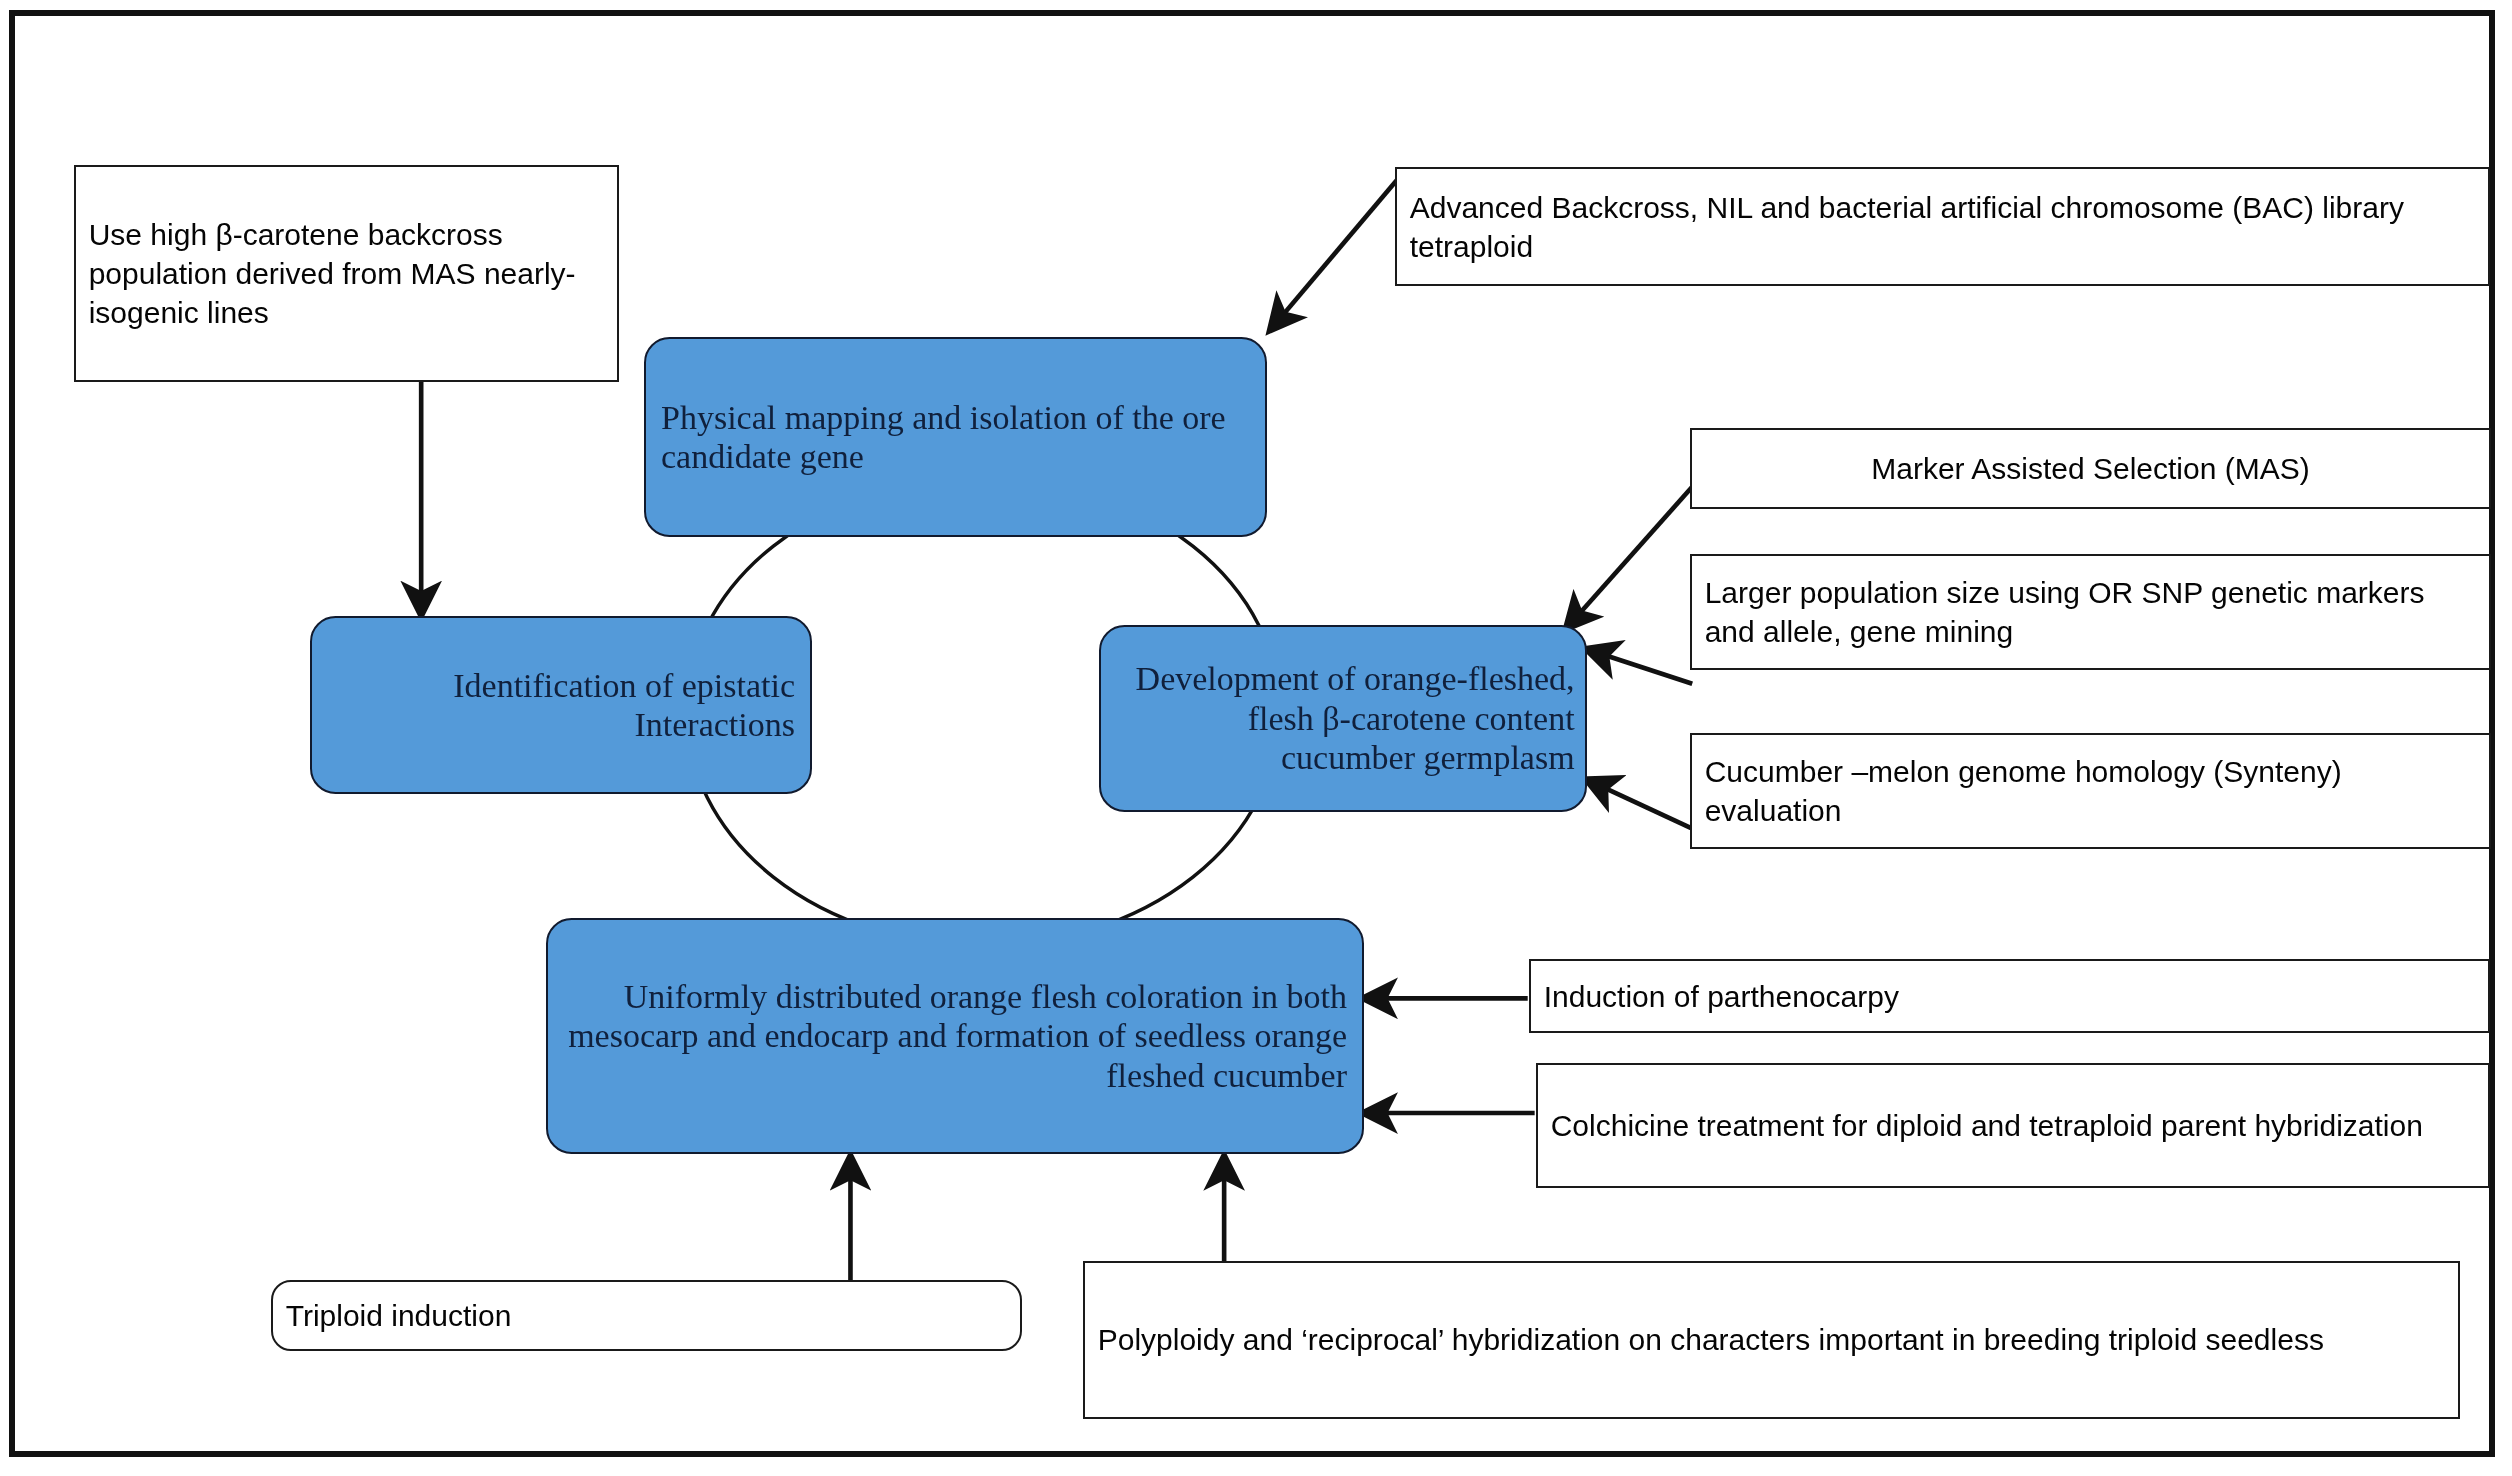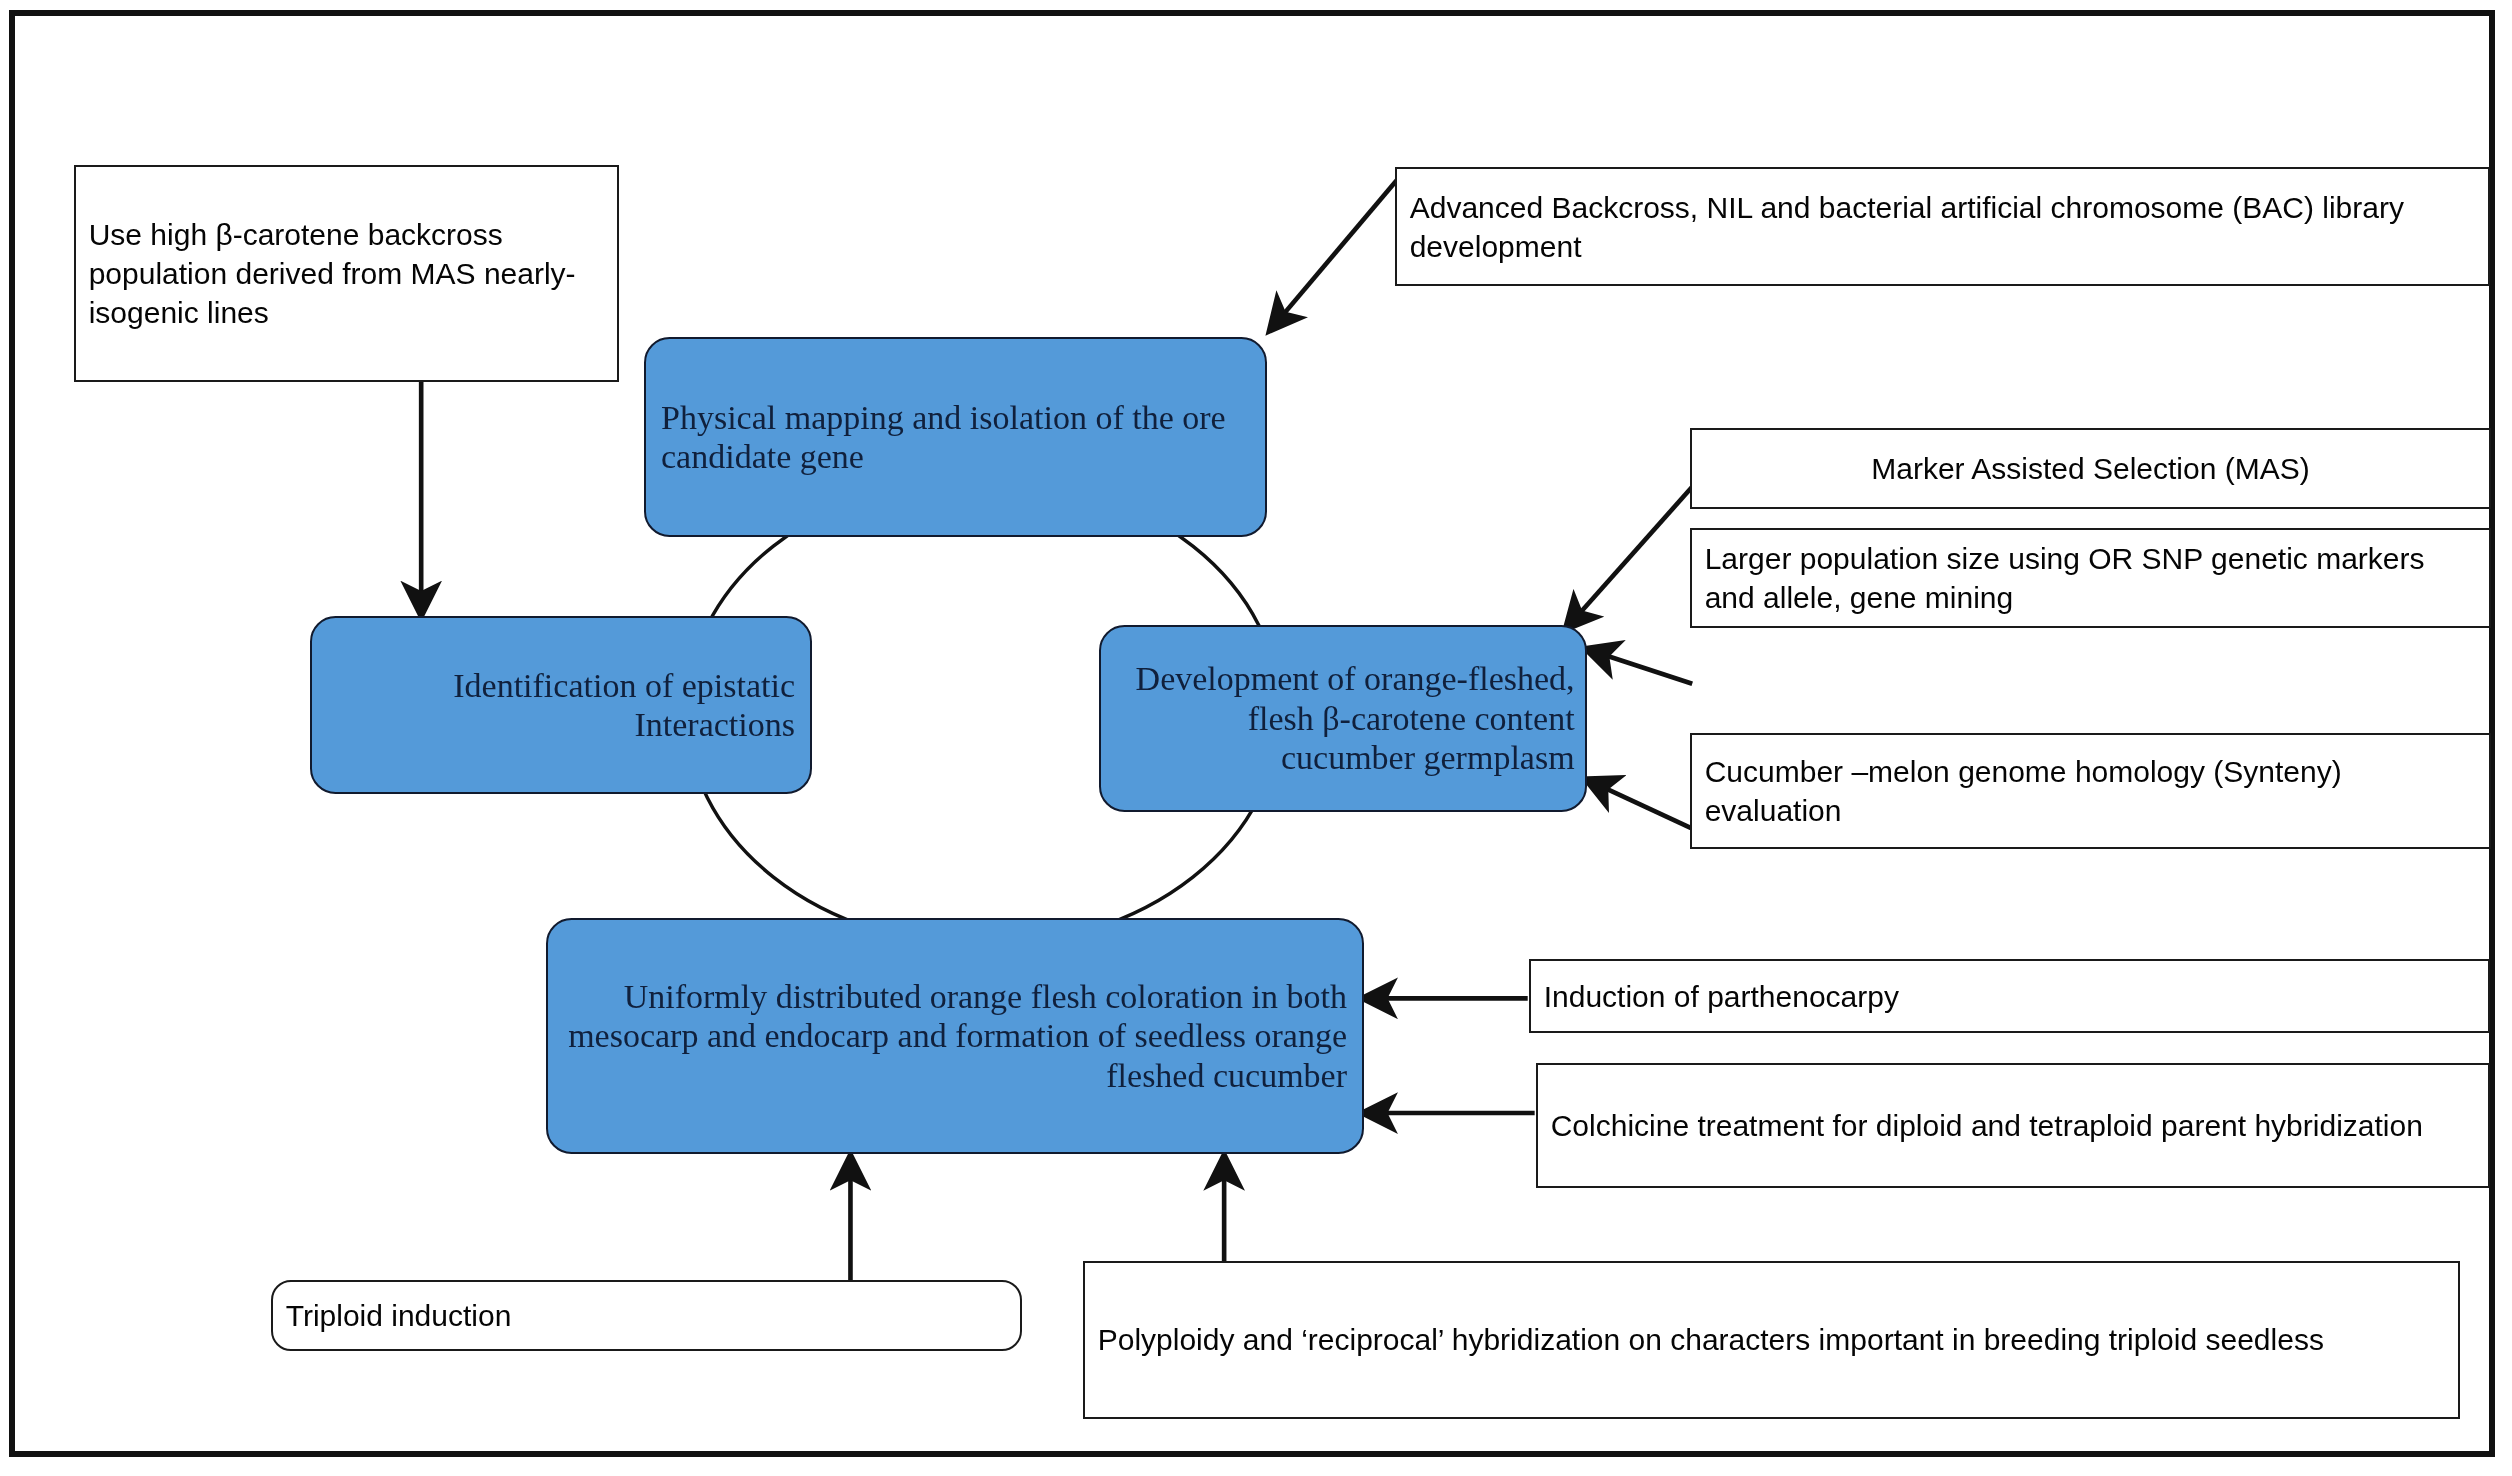--- a/index.html
+++ b/index.html
@@ -87,28 +87,28 @@
     <line x1="1468" y1="2215" x2="1468" y2="1995" stroke="#111111" stroke-width="8" marker-end="url(#ah)"></line>
 
     <line x1="2113" y1="2178" x2="2113" y2="1995" stroke="#111111" stroke-width="8" marker-end="url(#ah)"></line>
   </svg>
 
   <div class="node white-box" style="left:74px; top:165px; width:545px; height:217px;align-items:center;">
     <span class="txt">Use high β-carotene backcross population derived from MAS nearly-isogenic lines</span>
   </div>
 
   <div class="node white-box" style="left:1395px; top:167px; width:1095px; height:119px;">
-    <span class="txt">Advanced  Backcross, NIL and bacterial artificial chromosome (BAC) library development</span>
+    <span class="txt">Advanced  Backcross, NIL and bacterial artificial chromosome (BAC) library tetraploid</span>
   </div>
 
   <div class="node white-box" style="left:1690px; top:428px; width:801px; height:81px;text-align:center;">
     <span class="txt">Marker Assisted Selection (MAS)</span>
   </div>
 
-  <div class="node white-box" style="left:1690px; top:528px; width:801px; height:100px;">
+  <div class="node white-box" style="left:1690px; top:554px; width:801px; height:116px;">
     <span class="txt">Larger population  size using OR SNP  genetic markers and allele, gene mining</span>
   </div>
 
   <div class="node white-box" style="left:1690px; top:733px; width:801px; height:116px;">
     <span class="txt">Cucumber –melon genome homology (Synteny) evaluation</span>
   </div>
 
   <div class="node white-box" style="left:1529px; top:959px; width:961px; height:74px;">
     <span class="txt">Induction of parthenocarpy</span>
   </div>

